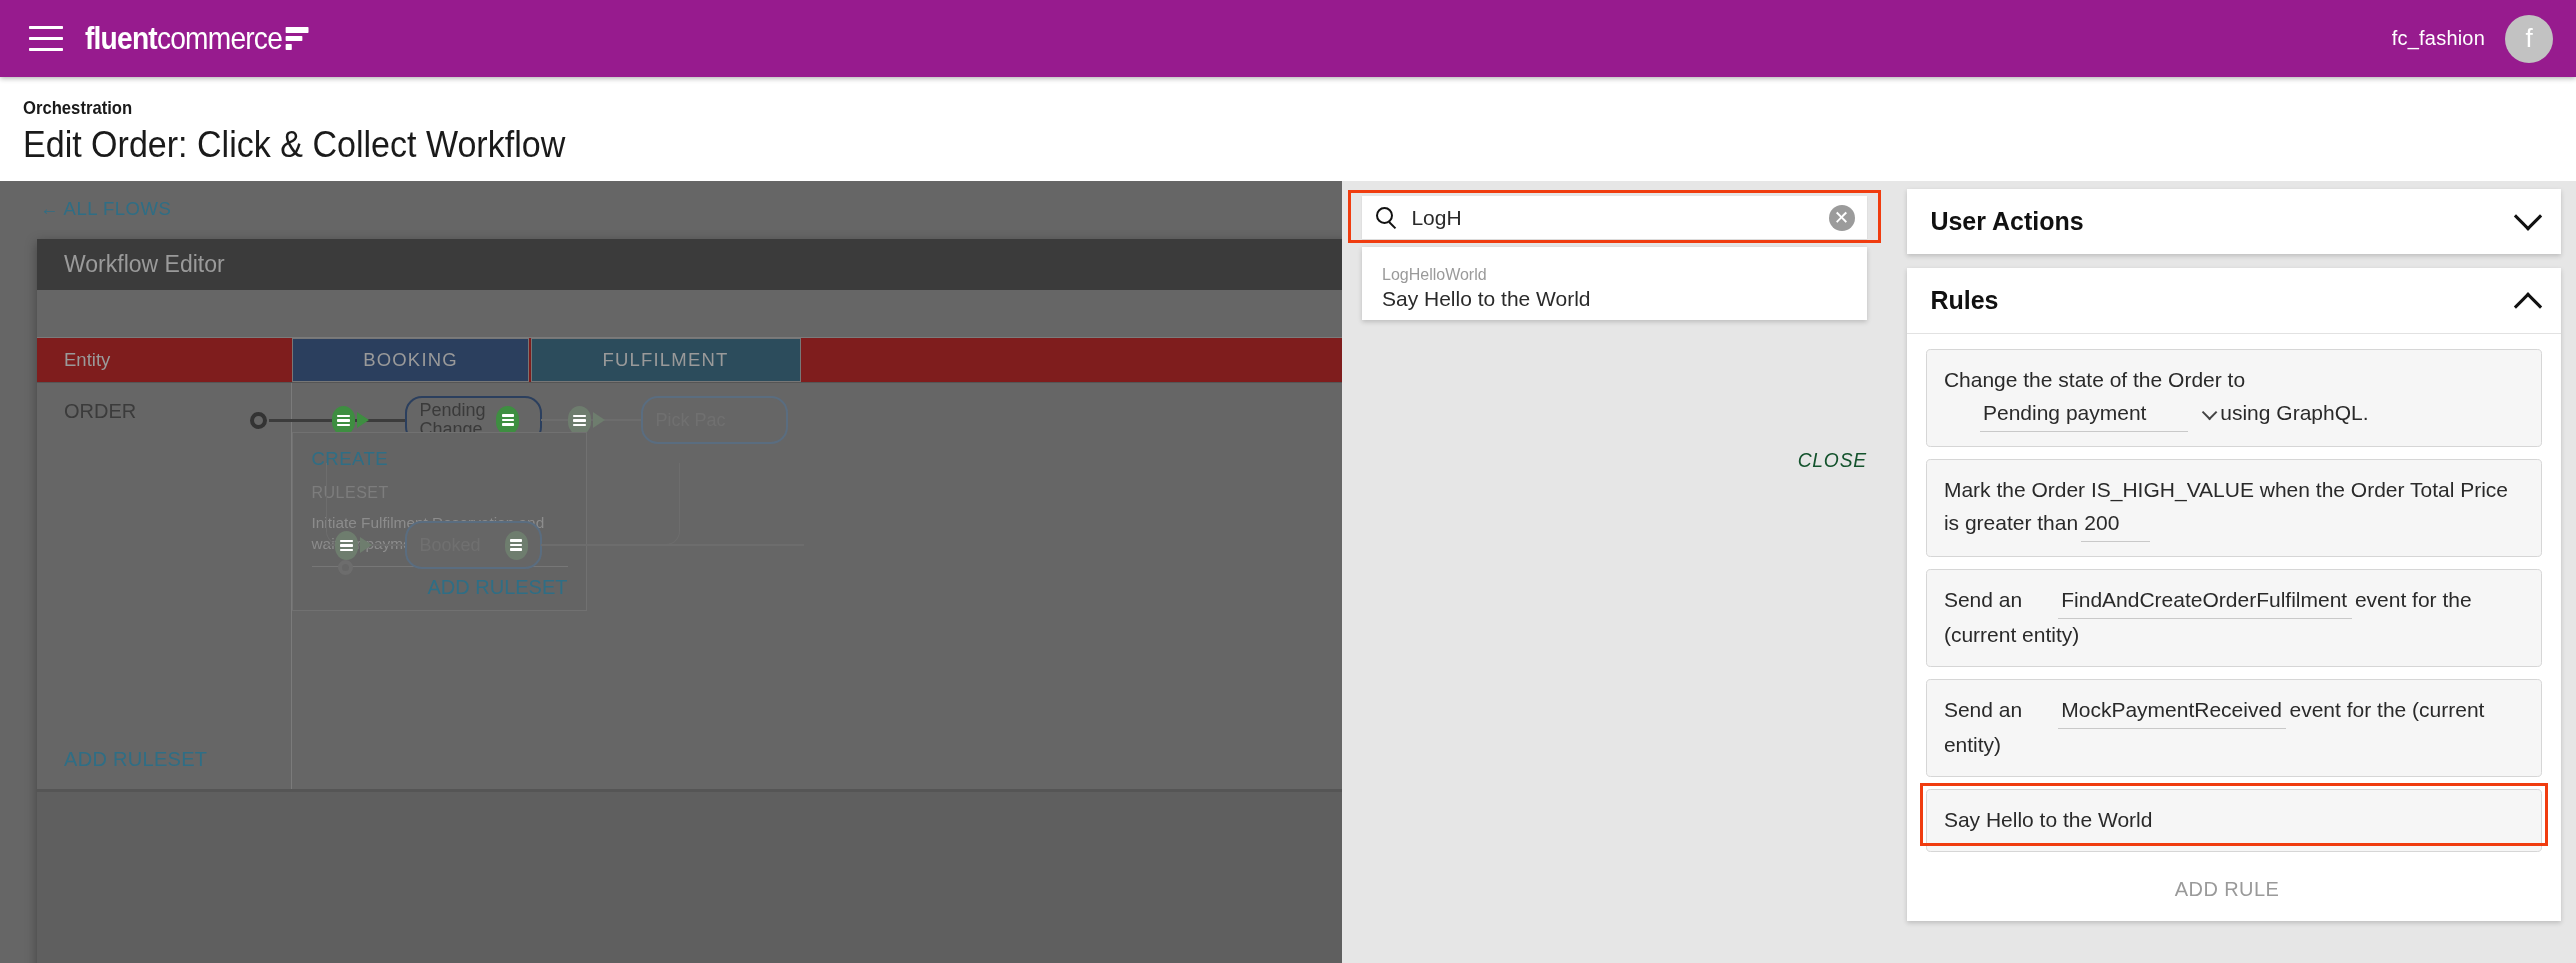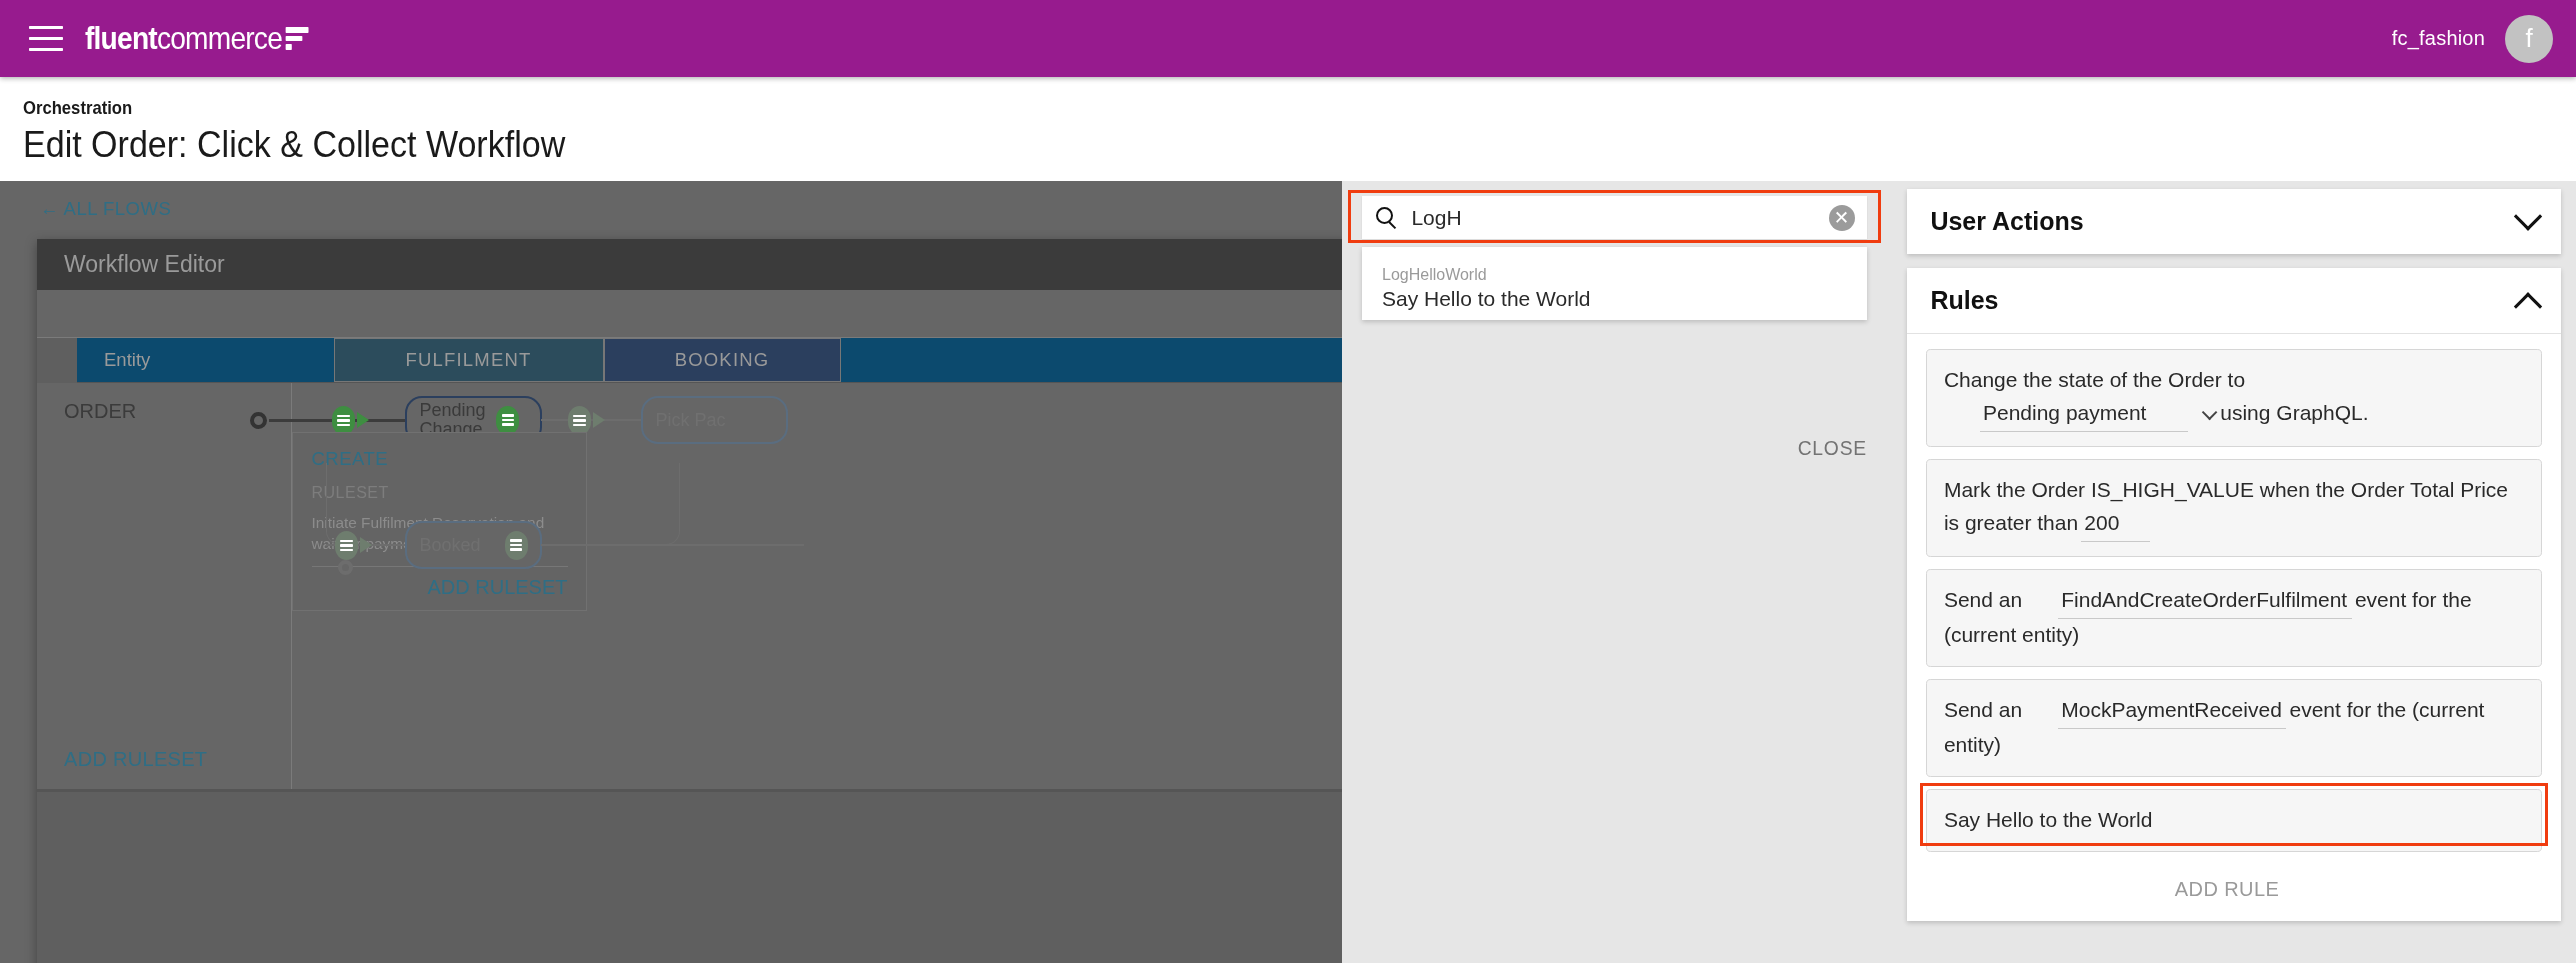--- a/index.html
+++ b/index.html
@@ -90,23 +90,22 @@
   }
   .editor-header {
     height: 51px; background: #3b3b3b; display: flex; align-items: center;
     padding-left: 27px;
     font-size: 23px; color: #9a9a9a; font-weight: 400;
     font-family: "Liberation Sans Narrow", "Liberation Sans", sans-serif;
   }
   .editor-toolbar { height: 48px; background: #666666; border-bottom: 0.8px solid #7b7b7b; }
 
   .lane-header {
-    height: 45px; display: flex; align-items: stretch; background: #0c4a6e;
+    height: 45px; display: flex; align-items: stretch; background: #7f1d1d;
     border-bottom: 1.5px solid #555;
-    margin-left: 40px;
   }
   .lane-header .entity-col {
     width: 255px; display: flex; align-items: center; padding-left: 27px;
     font-size: 18.5px; color: #9a9a9a;
     font-family: "Liberation Sans Narrow", "Liberation Sans", sans-serif;
   }
   .lane-chip {
     display: flex; align-items: center; justify-content: center;
     font-size: 18.5px; color: #9a9a9a; letter-spacing: 1.2px;
     font-family: "Liberation Sans Narrow", "Liberation Sans", sans-serif;
@@ -248,23 +247,24 @@
   .sug-item { cursor: pointer; }
   .sug-code {
     font-size: 16px; color: #9a9a9a;
     font-family: "Liberation Sans Narrow", "Liberation Sans", sans-serif;
   }
   .sug-label {
     margin-top: 3.9px; font-size: 21px; color: #2a2a2a;
     font-family: "Liberation Sans Narrow", "Liberation Sans", sans-serif;
   }
   .close-link {
-    position: absolute; right: 25px; top: 257px;
-    font-size: 19.3px; color: #737373; letter-spacing: 0.8px; cursor: pointer;
-    font-family: "Liberation Sans Narrow", "Liberation Sans", sans-serif;
+    position: absolute; right: 25px; top: 269px;
+    font-size: 19.3px; color: #14532d; letter-spacing: 0.8px; cursor: pointer;
+    font-family: "Liberation Sans Narrow", "Liberation Sans", sans-serif;
+    font-style: italic;
   }
 
   .rail { position: absolute; left: 550px; top: 8px; width: 684px; height: 782px; }
   .card {
     background: #fff; margin: 0 15.4px 14px 15.4px;
     box-shadow: 0 1.5px 4.6px rgba(0,0,0,0.18);
   }
   .card-head {
     height: 65px; display: flex; align-items: center; padding: 0 23px;
   }
@@ -343,22 +343,22 @@
   <div class="canvas">
 
     <div class="all-flows">← ALL FLOWS</div>
 
     <div class="editor-card">
       <div class="editor-header">Workflow Editor</div>
       <div class="editor-toolbar"></div>
 
       <div class="lane-header">
         <div class="entity-col">Entity</div>
+        <div class="lane-chip lane-booking">BOOKING</div>
         <div class="lane-chip lane-fulfilment">FULFILMENT</div>
-        <div class="lane-chip lane-booking">BOOKING</div>
       </div>
 
       <div class="swimlane">
         <div class="swim-left">
           <div class="swim-entity">ORDER</div>
           <div class="swim-addruleset">ADD RULESET</div>
         </div>
         <div class="swim-graph">
 
           <div class="startdot" style="left:-42px; top:28.6px;"></div>

